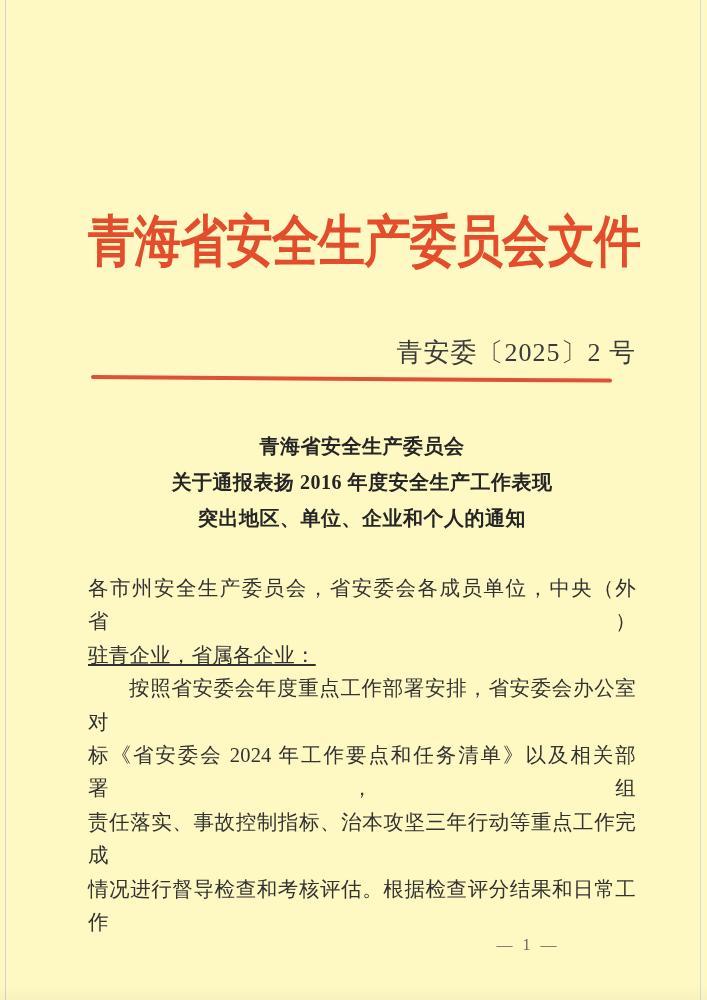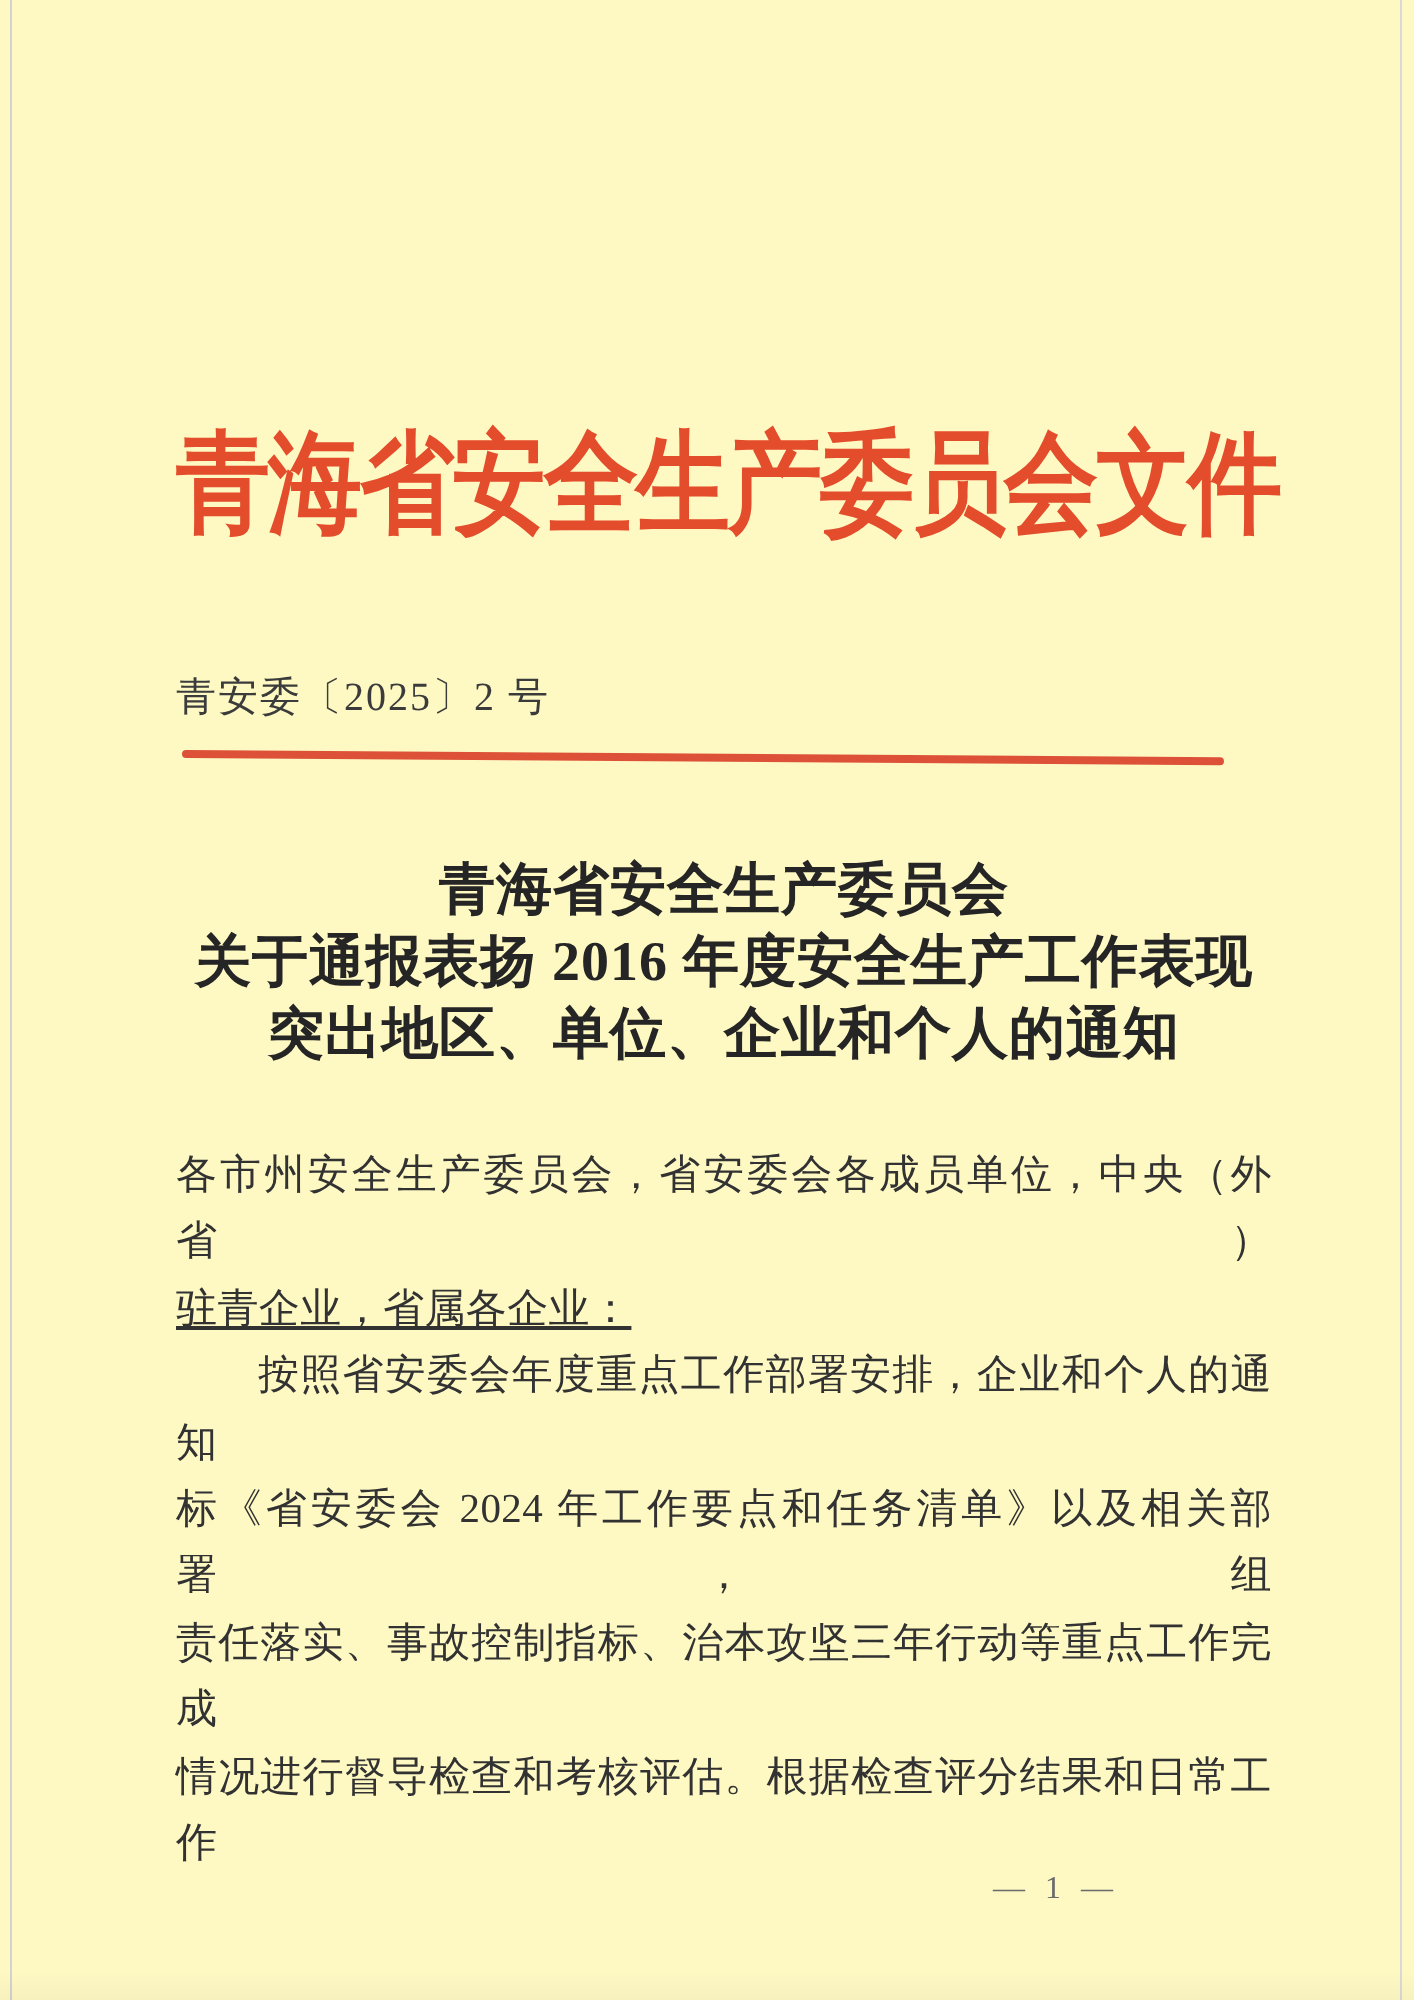--- a/index.html
+++ b/index.html
@@ -54,22 +54,22 @@
     transform: scaleY(1.18);
     transform-origin: center top;
     white-space: nowrap;
   }
 
   .doc-number {
     position: absolute;
     left: 0;
     width: 548px;
     top: 335px;
-    text-align: left;
-    font-size: 20px;
+    text-align: right;
+    font-size: 26px;
     color: #3b3b3b;
     letter-spacing: 1px;
   }
 
   .red-rule {
     position: absolute;
     left: 3px;
     top: 375px;
     width: 521px;
     height: 3.5px;
@@ -78,21 +78,21 @@
     transform: rotate(0.4deg);
     transform-origin: left center;
   }
 
   .notice-title {
     position: absolute;
     left: 0;
     width: 548px;
     top: 428px;
     text-align: center;
-    font-size: 28px;
+    font-size: 20px;
     line-height: 36px;
     font-weight: 700;
     color: #252525;
     letter-spacing: 0.5px;
   }
 
   .doc-body {
     position: absolute;
     left: 0;
     width: 548px;
@@ -145,21 +145,21 @@
 
     <div class="notice-title">
       <div>青海省安全生产委员会</div>
       <div>关于通报表扬 2016 年度安全生产工作表现</div>
       <div>突出地区、单位、企业和个人的通知</div>
     </div>
 
     <div class="doc-body">
       <div class="body-line">各市州安全生产委员会，省安委会各成员单位，中央（外省）</div>
       <div class="body-line short">驻青企业，省属各企业：</div>
-      <div class="body-line indent">按照省安委会年度重点工作部署安排，企业和个人的通知</div>
+      <div class="body-line indent">按照省安委会年度重点工作部署安排，省安委会办公室对</div>
       <div class="body-line">标《省安委会 2024 年工作要点和任务清单》以及相关部署，组</div>
       <div class="body-line">责任落实、事故控制指标、治本攻坚三年行动等重点工作完成</div>
       <div class="body-line">情况进行督导检查和考核评估。根据检查评分结果和日常工作</div>
 
     </div>
 
   </div>
 
   <div class="page-number">— 1 —</div>
 

